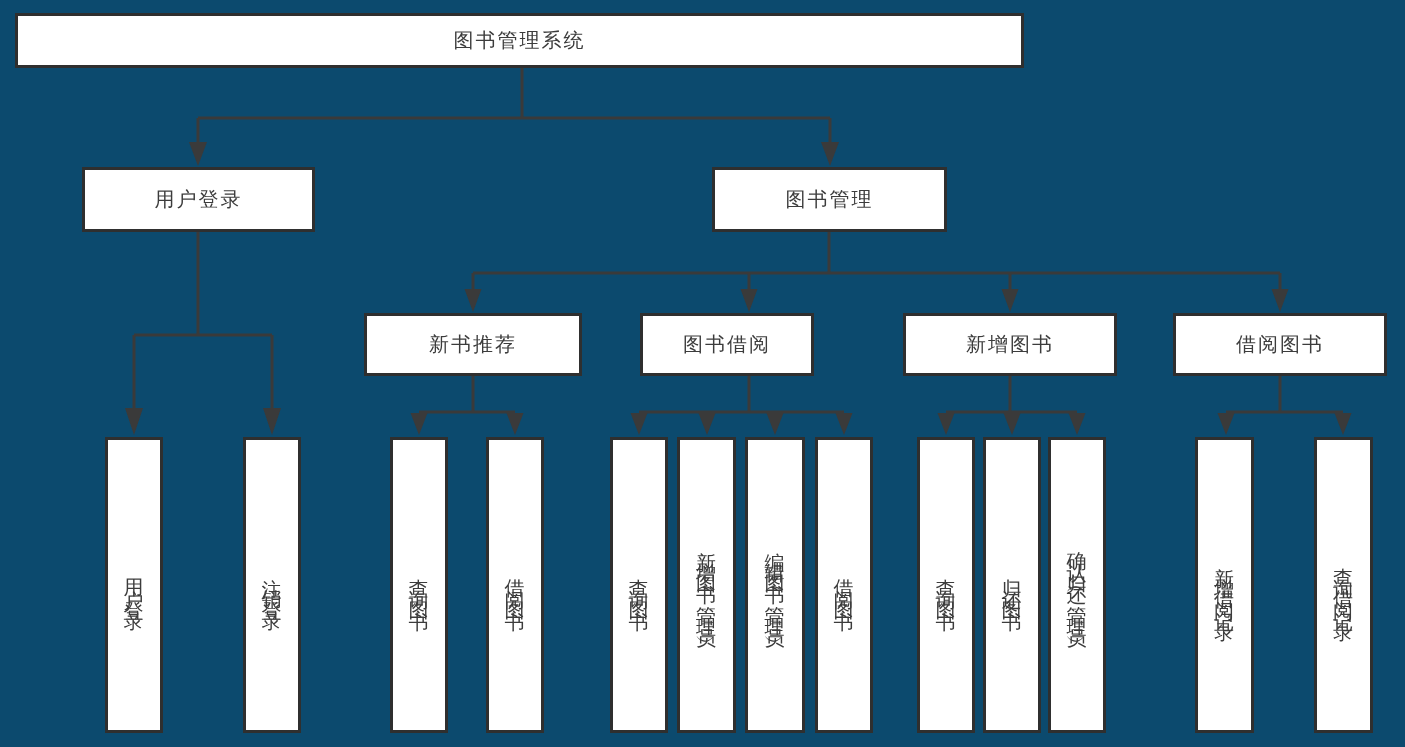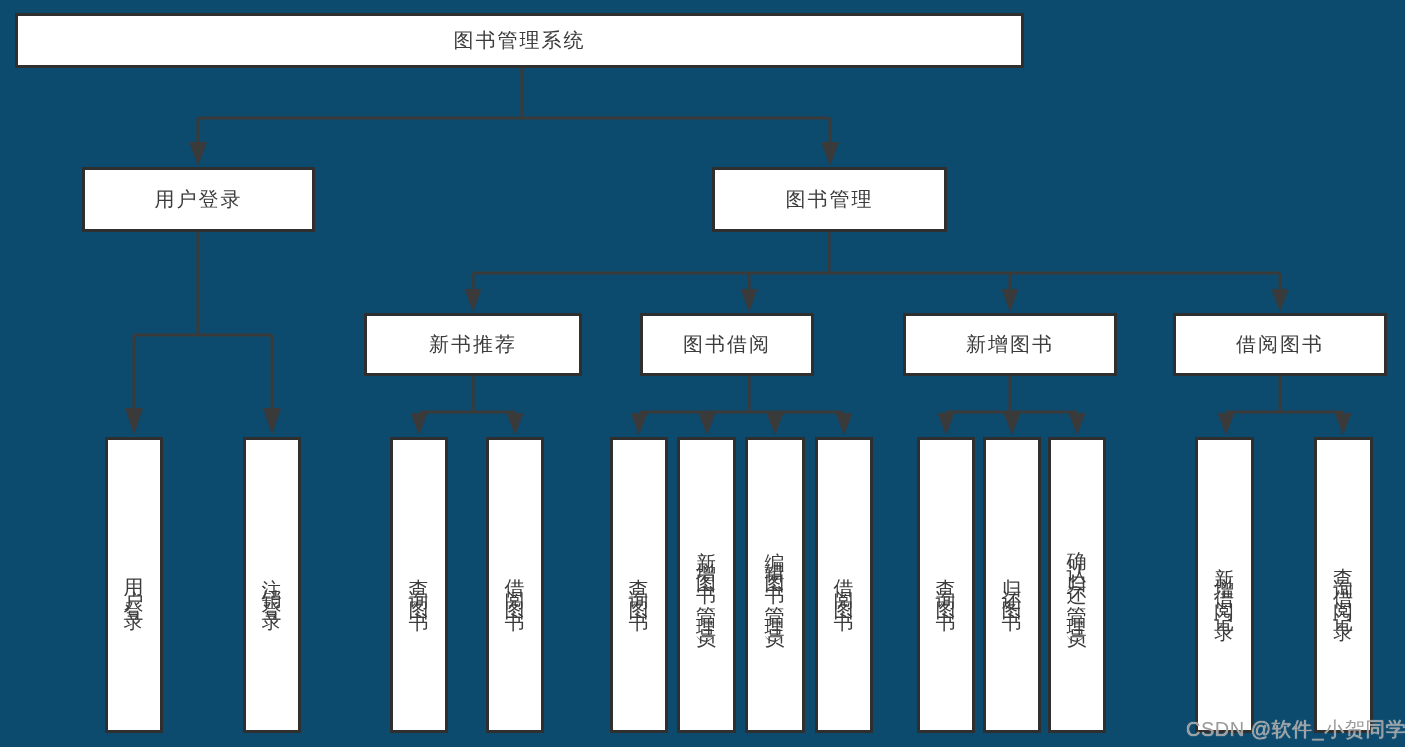--- a/index.html
+++ b/index.html
@@ -152,15 +152,14 @@
     <span class="vlabel">确认归还（管理员）</span>
   </div>
 
   <div class="node vnode" style="left:1195px;top:437px;width:59px;height:296px">
     <span class="vlabel">新增借阅记录</span>
   </div>
   <div class="node vnode" style="left:1314px;top:437px;width:59px;height:296px">
     <span class="vlabel">查询借阅记录</span>
   </div>
 
-  <div class="watermark">CSDN @软件_小贺同学</div>
 
 </div>
 
 </body></html>

